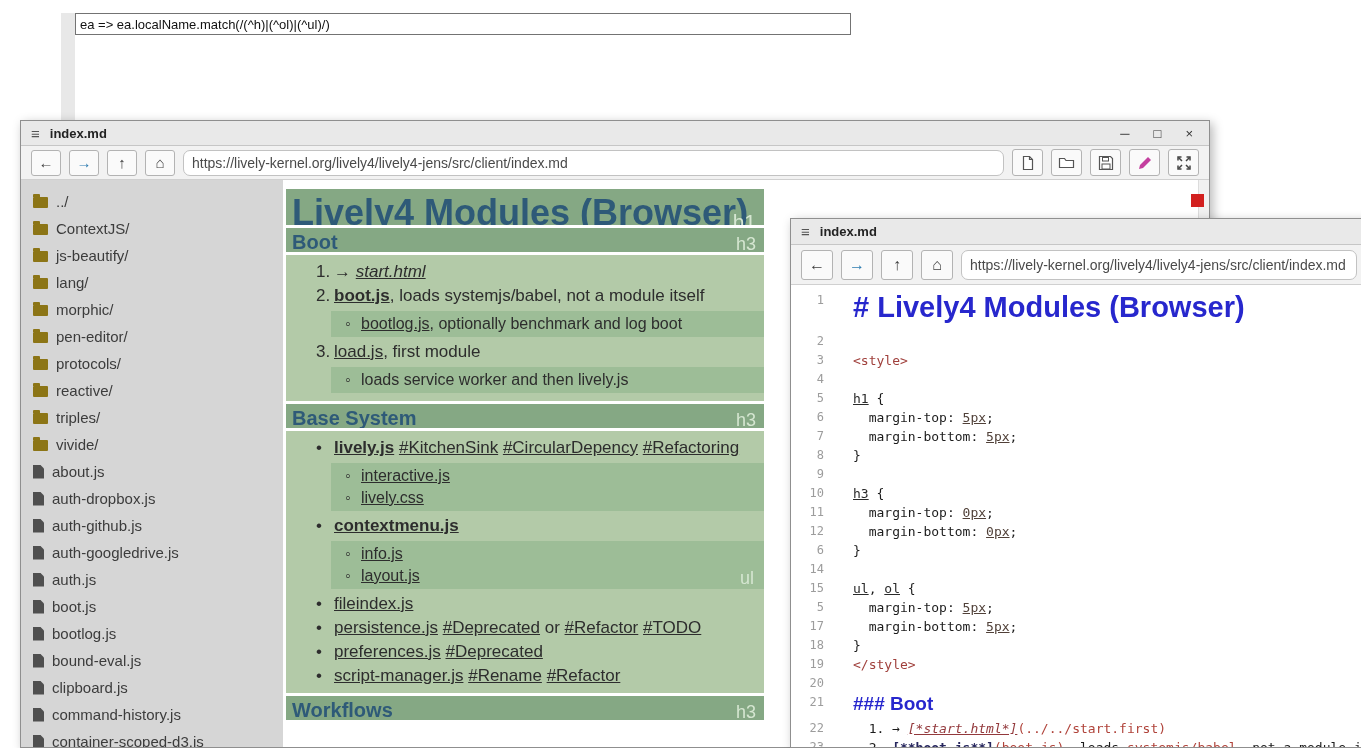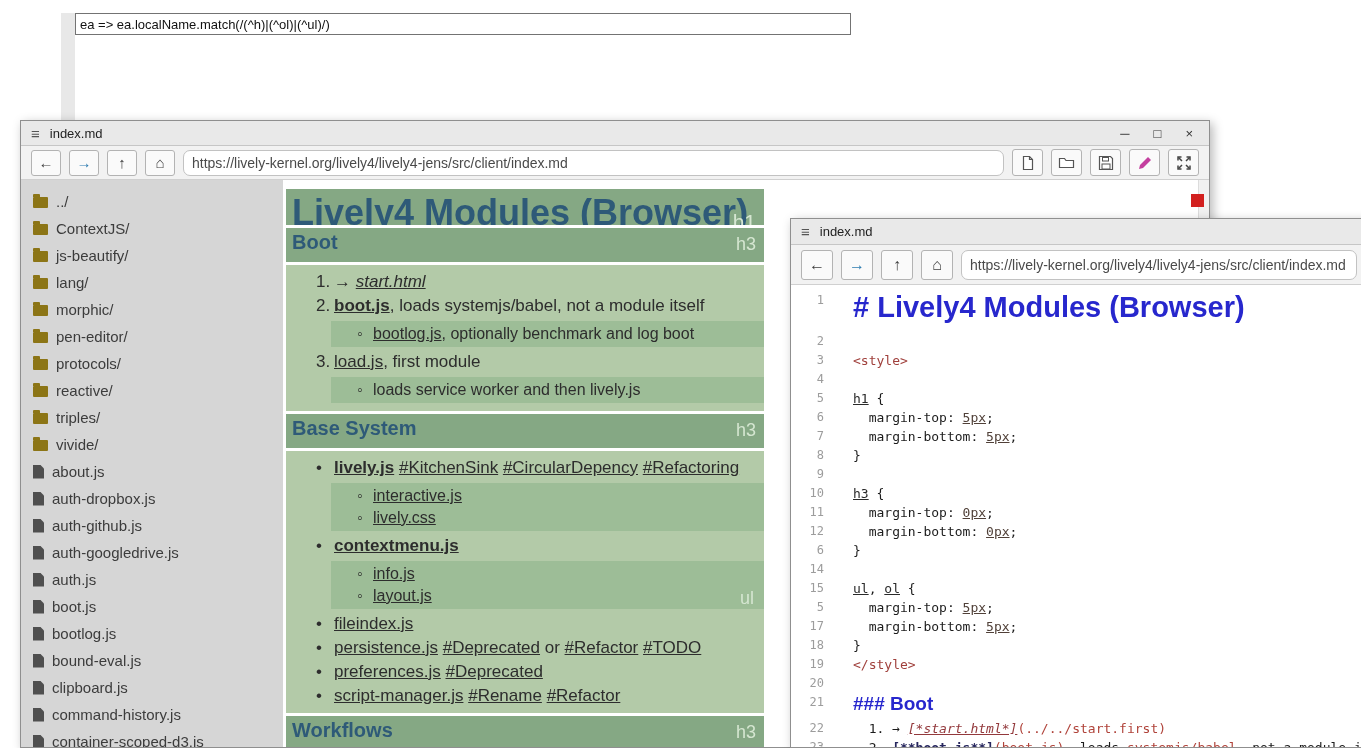--- a/index.html
+++ b/index.html
@@ -11,21 +11,21 @@
 
   
   .win{position:absolute;display:flex;flex-direction:column;background:#fff;border:1px solid #8f8f8f;box-shadow:3px 3px 10px rgba(0,0,0,.28)}
   #win-left{left:20px;top:120px;width:1190px;height:628px;z-index:10}
   #win-right{left:790px;top:218px;width:578px;height:530px;z-index:20}
 
   .titlebar{background:#e9e9e9;border-bottom:1px solid #c6c6c6;display:flex;align-items:center;padding:0 10px;gap:10px;flex:0 0 auto}
   #win-left .titlebar{height:25px}
   #win-right .titlebar{height:26px}
   .menu-glyph{font-size:15px;color:#555}
-  .win-title{font-size:13px;color:#222;font-weight:400}
+  .win-title{font-size:13px;color:#222;font-weight:700}
   .tb-spacer{flex:1}
   .win-controls{display:flex;gap:24px;margin-right:6px}
   .win-controls span{font-size:13px;color:#333;line-height:1;cursor:default}
 
   .toolbar{background:#f2f2f2;border-bottom:1px solid #d0d0d0;display:flex;align-items:center;padding:0 10px;gap:8px;flex:0 0 auto}
   #win-left .toolbar{height:34px}
   #win-right .toolbar{height:40px}
   .nav-btn{width:30px;height:26px;border:1px solid #b3b3b3;border-radius:3px;background:#fafafa;display:flex;align-items:center;justify-content:center;font-size:15px;font-weight:700;color:#3e3e3e}
   #win-right .nav-btn{width:32px;height:30px;font-size:16px}
   .nav-btn.fwd{color:#2e7cb0}
@@ -41,29 +41,29 @@
   .sb-item{height:27px;display:flex;align-items:center;gap:8px;font-size:15px;color:#3c3c3c;white-space:nowrap}
   .ico-folder{width:15px;height:11px;background:#8c7516;border-radius:1px;position:relative;flex:0 0 auto;margin-top:2px}
   .ico-folder::before{content:"";position:absolute;top:-3px;left:0;width:7px;height:3px;background:#8c7516;border-radius:1px 1px 0 0}
   .ico-file{width:11px;height:14px;background:#4f4f4f;clip-path:polygon(0 0,64% 0,100% 28%,100% 100%,0 100%);flex:0 0 auto}
 
   
   .content{flex:1;background:#fff;position:relative;overflow:hidden;padding:9px 0 0 3px}
   .md-col{width:478px}
   .md-h1,.md-h3{position:relative;margin-bottom:3px;background:#85a884;color:#2e5a78;font-weight:700;white-space:nowrap;overflow:hidden}
   .md-h1{height:36px;font-size:36px;line-height:48px;padding-left:6px}
-  .md-h3{height:34px;font-size:20px;line-height:28px;padding-left:6px}
+  .md-h3{height:24px;font-size:20px;line-height:28px;padding-left:6px}
   .taglabel{position:absolute;color:#d5e6d1;font-weight:400}
   .tl-h1{right:8px;top:9px;font-size:21px}
   .tl-h3{right:8px;top:2px;font-size:18px}
   .tl-sub{position:absolute;right:10px;bottom:0;font-size:18px;color:#d5e6d1}
   .md-list{background:#b3caa8;margin-bottom:3px;padding:5px 0;position:relative}
   .md-item{line-height:24px;padding-left:30px;white-space:nowrap;overflow:hidden;font-size:17px;color:#2d2d2d}
   .md-marker{display:inline-block;width:18px}
-  .md-sub{background:#9dbd97;margin:3px 0 3px 45px;padding:2px 12px;position:relative}
+  .md-sub{background:#9dbd97;margin:3px 0 3px 45px;padding:2px 0;position:relative}
   .md-item.sub{font-size:16px;line-height:22px;padding-left:14px}
   .md-marker.sm{width:16px}
   .seg-plain{}
   .seg-link{text-decoration:underline;color:#2d2d2d}
   .seg-link-bold{text-decoration:underline;font-weight:700;color:#2d2d2d}
   .seg-link-italic{text-decoration:underline;font-style:italic;color:#2d2d2d}
   .content-scrollbar{position:absolute;right:0;top:0;bottom:0;width:11px;background:#f1f1f1;border-left:1px solid #dcdcdc}
 
   
   .editor{flex:1;overflow:hidden;padding-top:6px;background:#fff}

